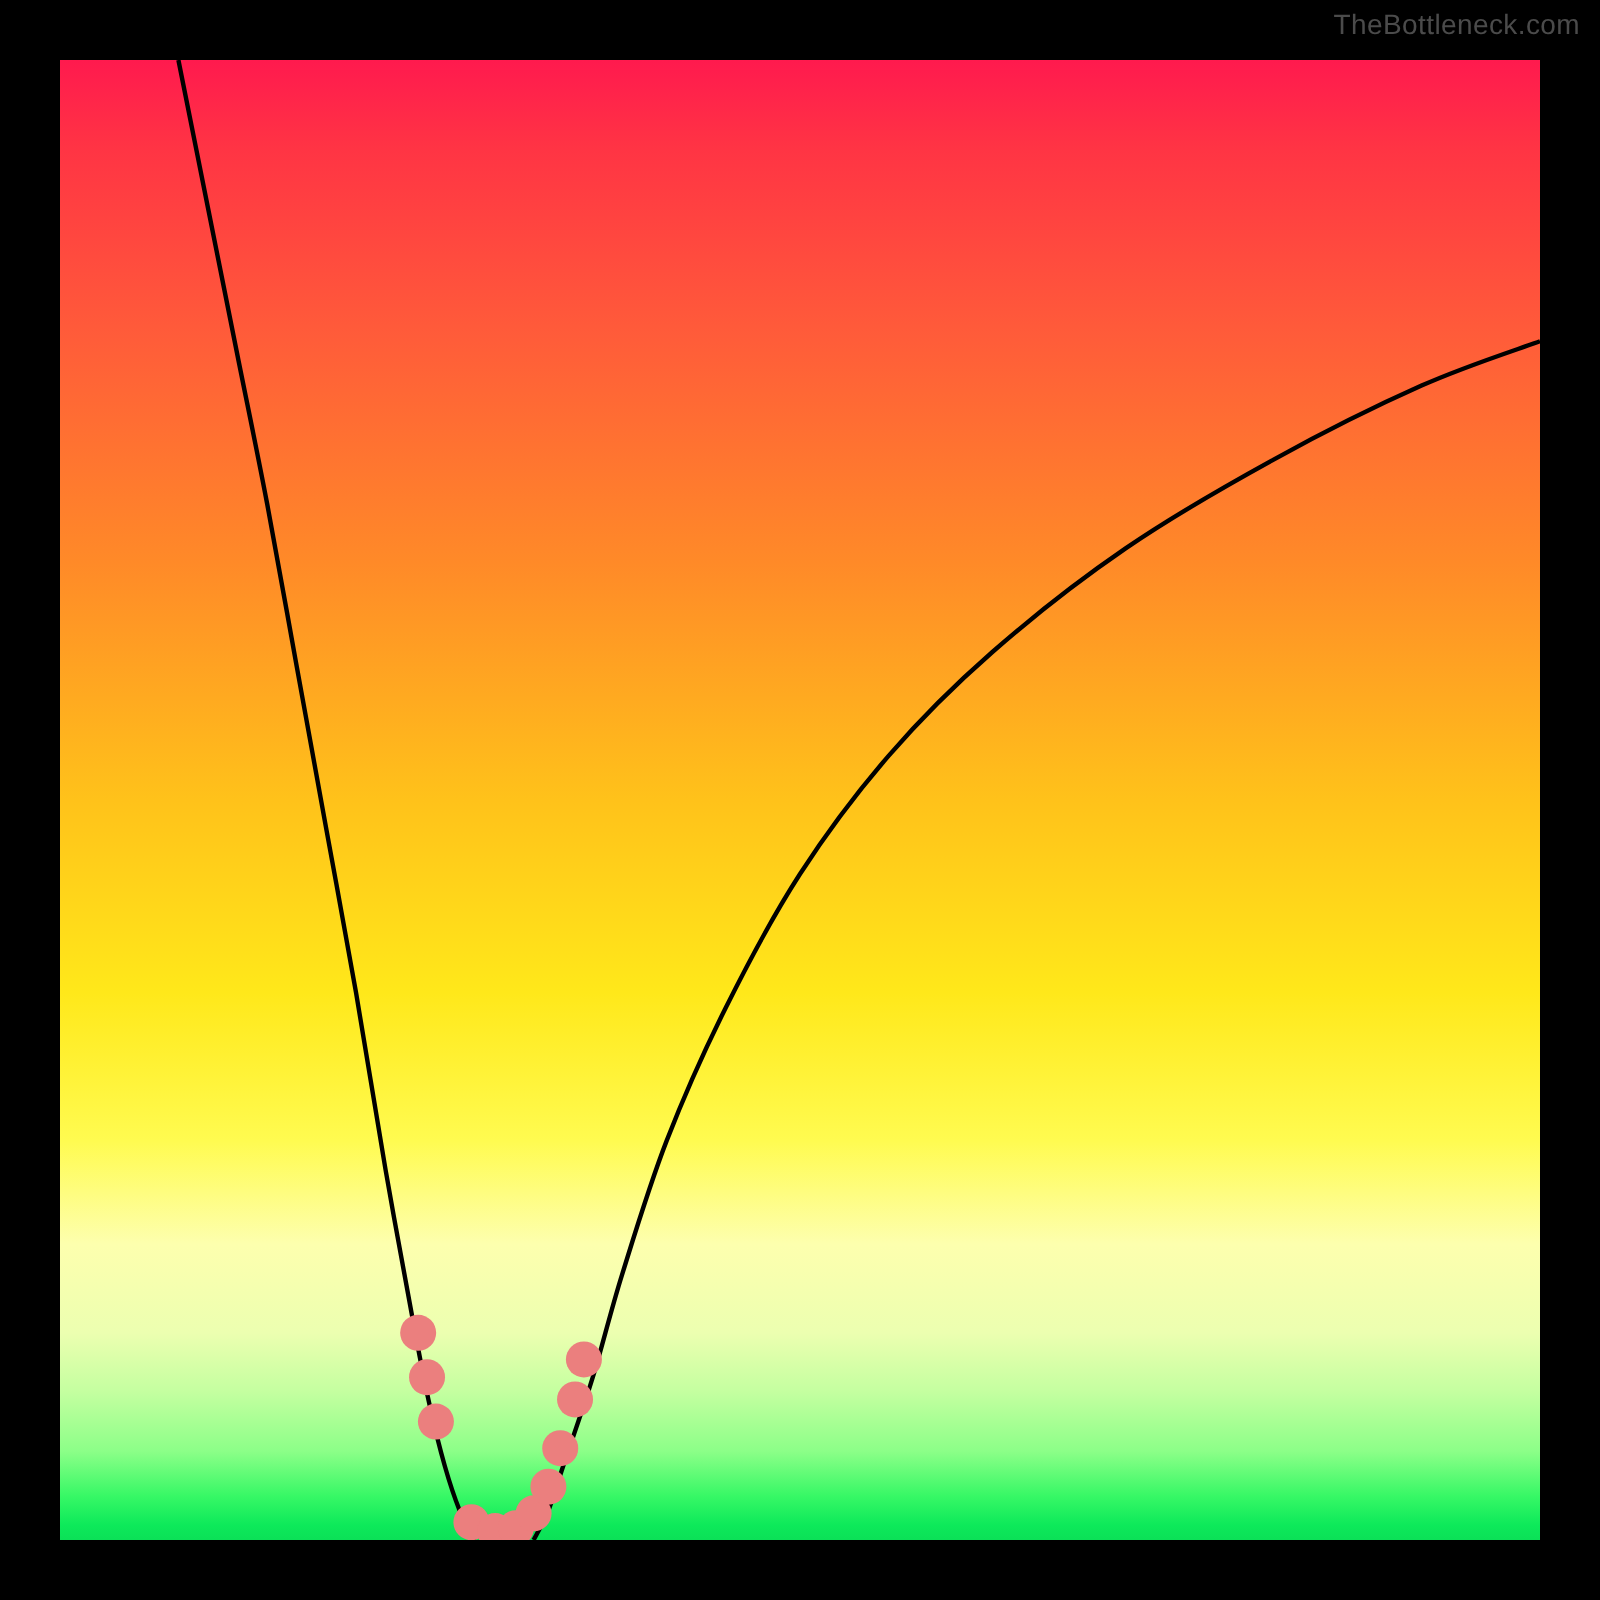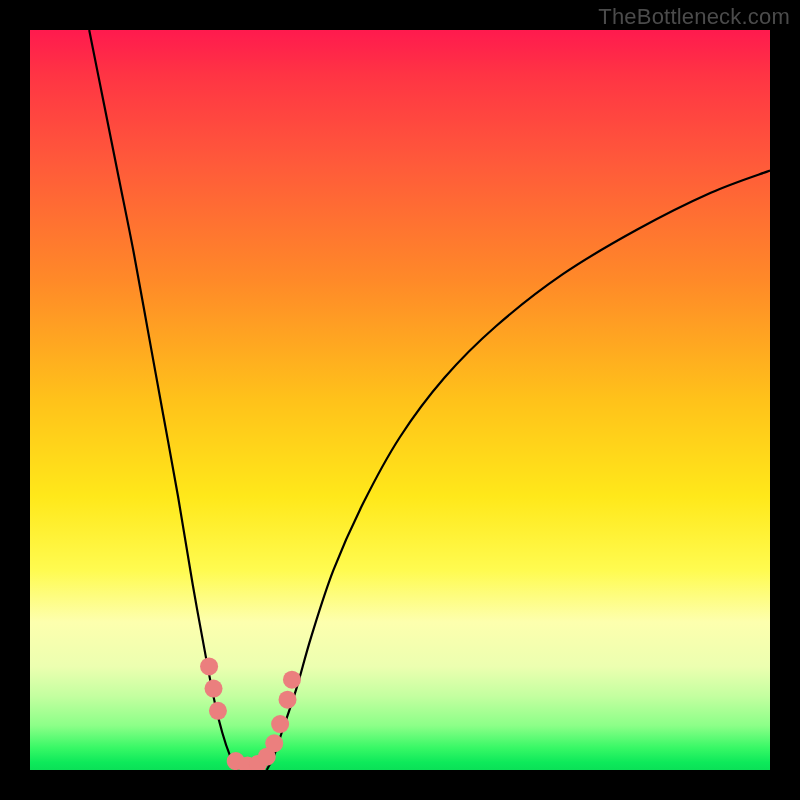--- a/index.html
+++ b/index.html
@@ -39,21 +39,21 @@
       #38f866 97%,
       #0de95a 99%,
       #0be057 100%
     );
   }
   .watermark {
     position: absolute;
     top: 4px;
     right: 10px;
     color: #4b4b4b;
-    font-size: 22px;
+    font-size: 14px;
     font-weight: 500;
     letter-spacing: 0.2px;
   }
   svg.curves {
     position: absolute;
     left: 0; top: 0;
     width: 740px; height: 740px;
   }
   .curve {
     fill: none;

